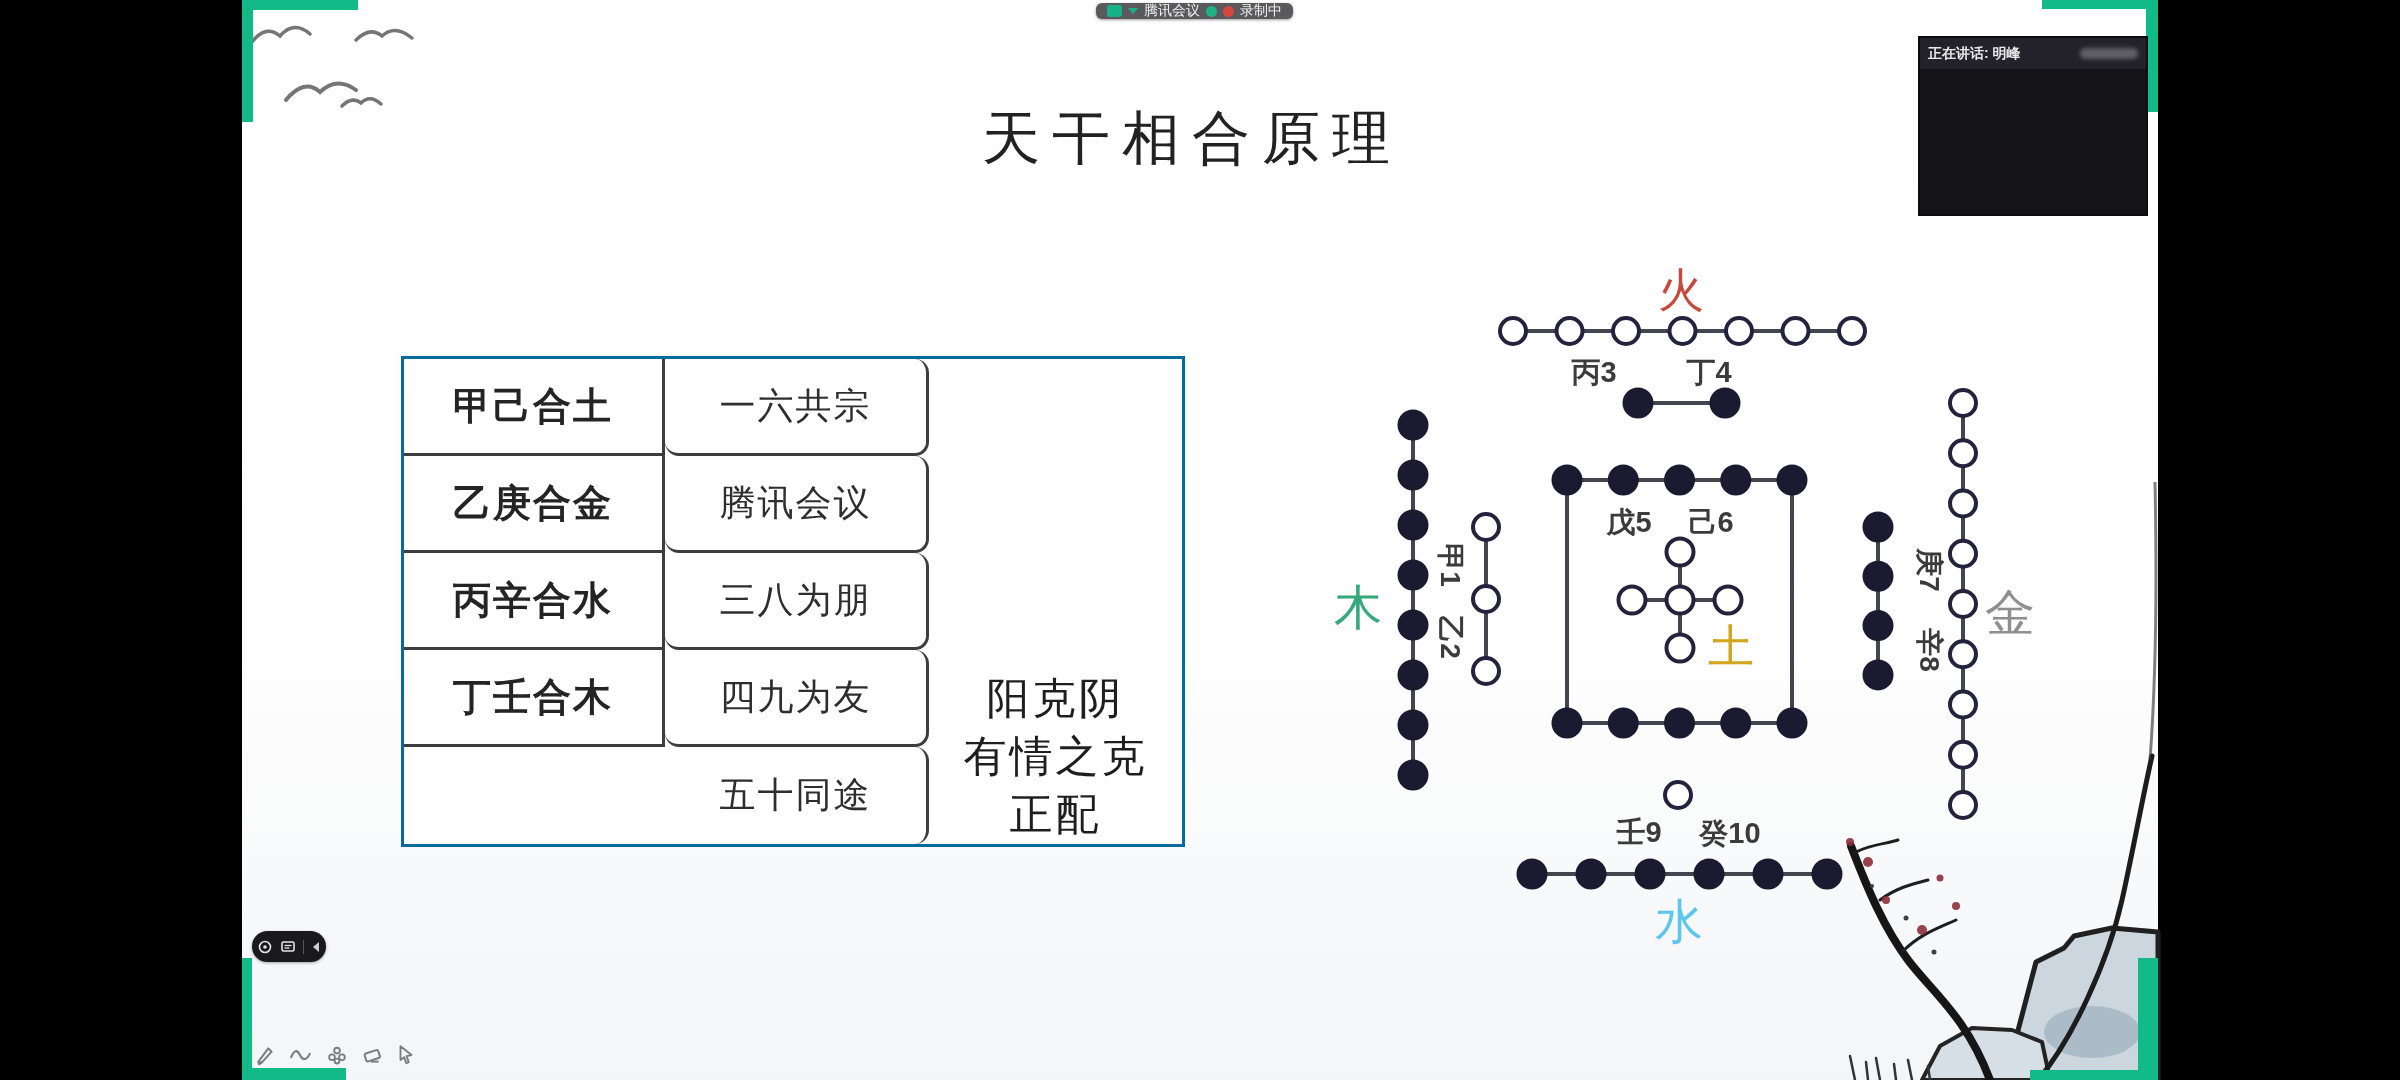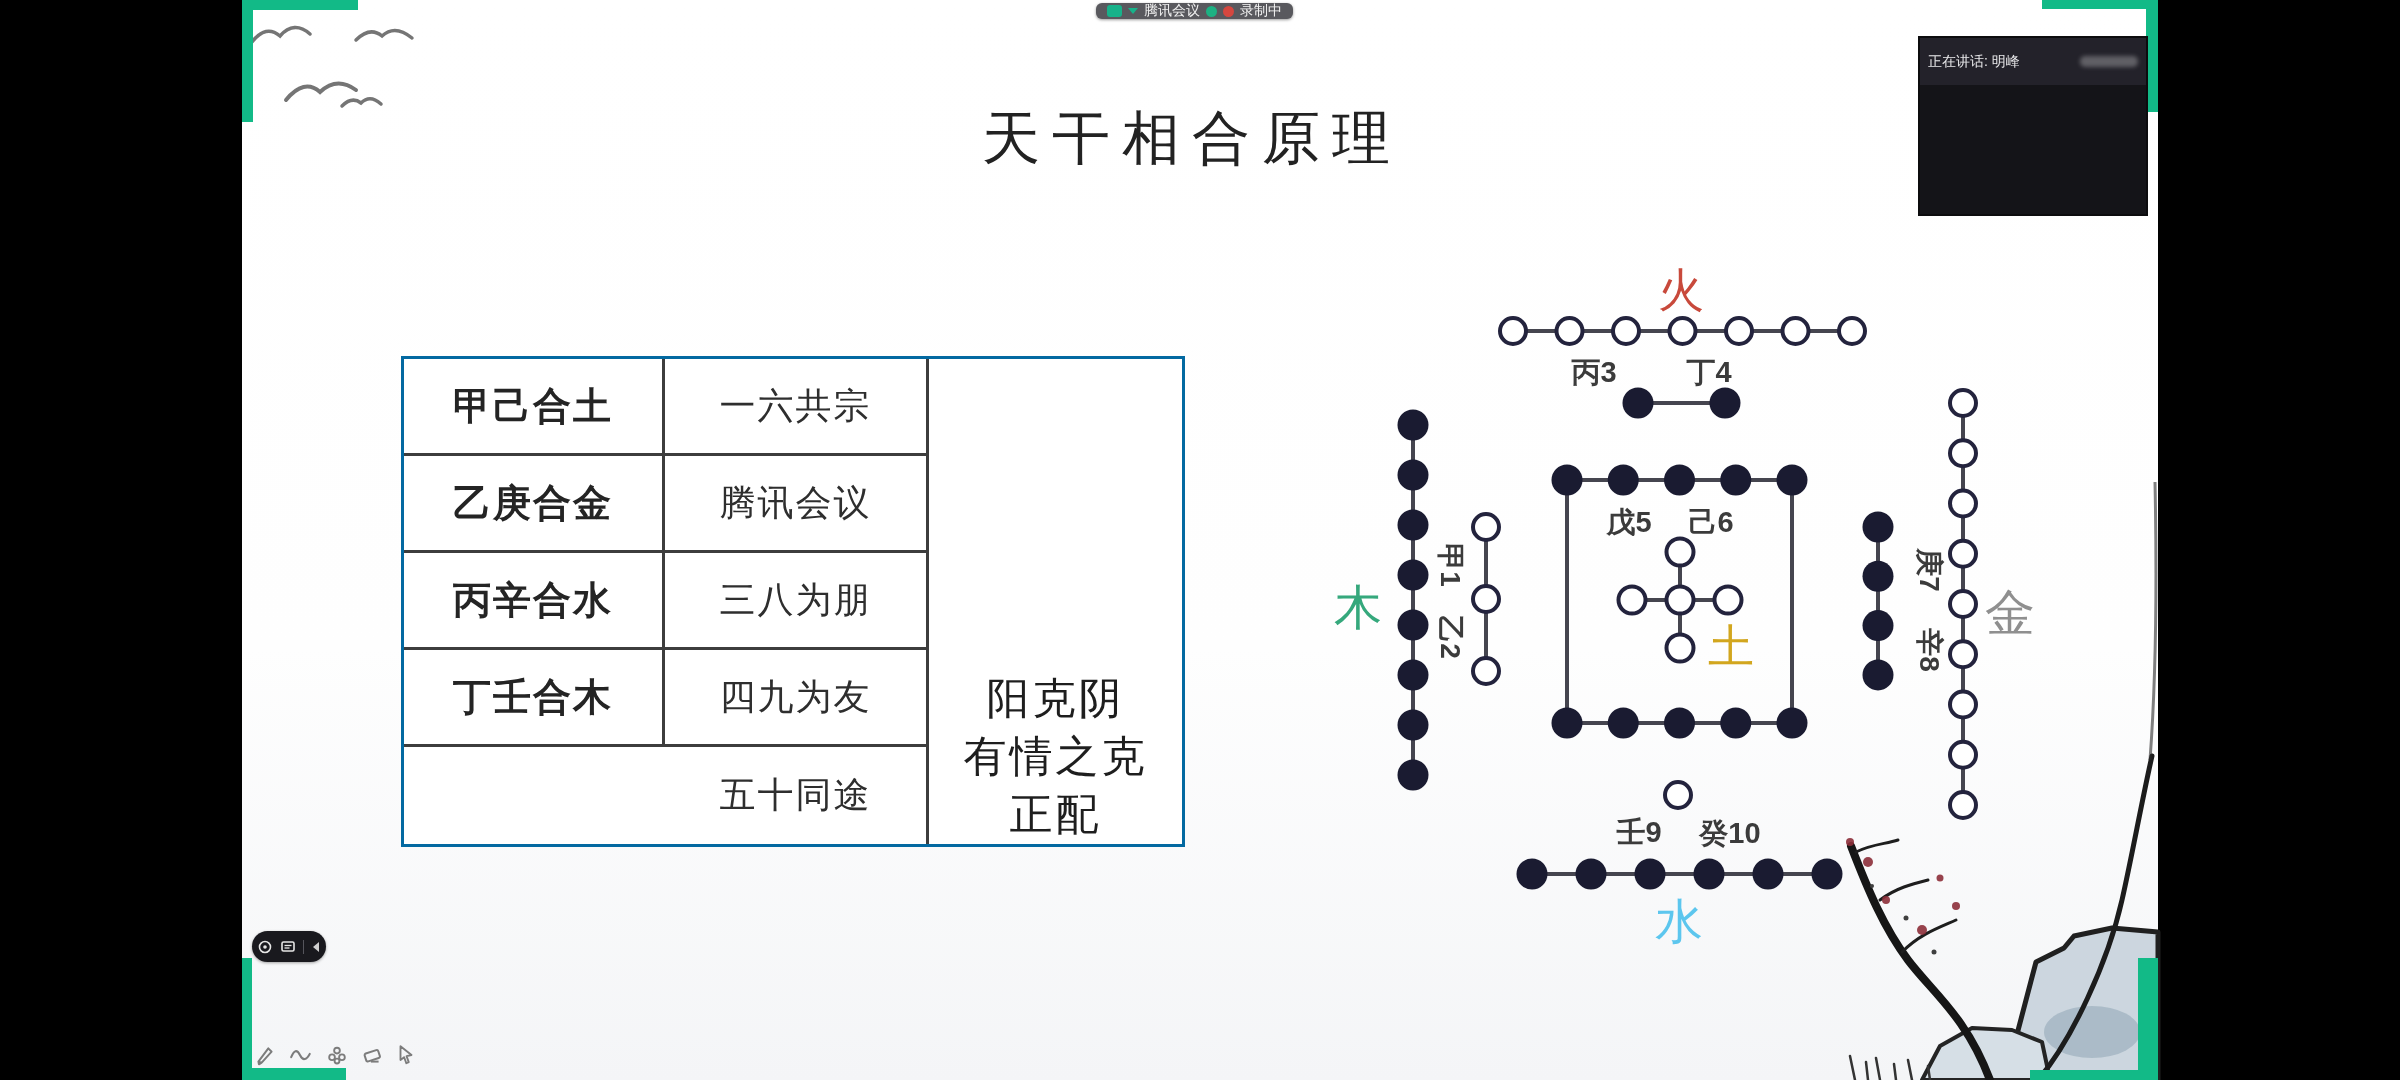--- a/index.html
+++ b/index.html
@@ -26,21 +26,21 @@
          font-size:58px;letter-spacing:12px;color:#222;z-index:3;}
 
   
   .ctable{position:absolute;left:401px;top:356px;z-index:3;background:#fff;
           display:grid;grid-template-columns:261px 264px 253px;grid-auto-rows:97px;
           border:3px solid #0369a1;}
   .tcell{display:flex;align-items:center;justify-content:center;color:#242424;}
   .c1{grid-column:1;border-right:3px solid #3d3d3d;border-bottom:3px solid #3d3d3d;
       font-weight:700;font-size:38px;letter-spacing:2px;}
   .c2{grid-column:2;border-right:3px solid #3d3d3d;border-bottom:3px solid #3d3d3d;
-      font-size:36px;color:#2e2e2e;letter-spacing:2px;}
+      font-size:36px;color:#2e2e2e;letter-spacing:2px;border-radius:14px;}
   .r4{border-bottom:none;}
   .c3{grid-column:3;grid-row:1/span 5;display:flex;flex-direction:column;
       justify-content:flex-end;align-items:center;font-size:43px;color:#1e1e1e;letter-spacing:3px;font-family:Liberation Mono, monospace;}
 
   
   svg.layer{position:absolute;left:0;top:0;width:2400px;height:1080px;pointer-events:none;}
   #decor{z-index:2;} #hetu{z-index:3;}
 
   
   .mpill{position:absolute;left:1096px;top:3px;height:16px;z-index:7;
@@ -49,21 +49,21 @@
   .mcam{width:15px;height:12px;background:#17b28a;border-radius:3px;display:inline-block;}
   .mcaret{width:0;height:0;border-left:5px solid transparent;border-right:5px solid transparent;
           border-top:6px solid #17b28a;display:inline-block;}
   .mtext{color:#f2f2f2;font-size:14px;white-space:nowrap;}
   .mdot{width:11px;height:11px;border-radius:50%;display:inline-block;}
   .mdot.g{background:#1db183;} .mdot.r{background:#d5473f;}
 
   
   .video{position:absolute;left:1920px;top:38px;width:226px;height:176px;z-index:6;
          background:#141418;box-shadow:0 0 0 2px #0c0c0e;cursor:pointer;}
-  .vhead{height:31px;background:#23222a;display:flex;align-items:center;padding:8px 8px;gap:8px;}
+  .vhead{height:31px;background:#23222a;display:flex;align-items:center;padding:0 8px;gap:8px;font-weight:bold;}
   .vhead .vtext{color:#e8e8ea;font-size:14px;white-space:nowrap;}
   .vblur{margin-left:auto;width:58px;height:11px;border-radius:5px;
          background:rgba(255,255,255,.28);filter:blur(2px);}
   .vbody{position:relative;height:145px;overflow:hidden;
     background:
       radial-gradient(circle at 80% 15%, rgba(255,220,40,.95), rgba(255,170,25,.5) 30%, rgba(0,0,0,0) 58%),
       repeating-linear-gradient(90deg, rgba(35,4,0,.45) 0 7px, rgba(0,0,0,0) 7px 32px),
       repeating-linear-gradient(0deg, rgba(40,0,0,.35) 0 5px, rgba(0,0,0,0) 5px 36px),
       linear-gradient(180deg,#6e2408 0%,#9a430f 45%,#7c2d08 100%);}
   .vhead-sh{position:absolute;left:38%;top:34%;width:40px;height:42px;border-radius:50% 50% 46% 46%;

